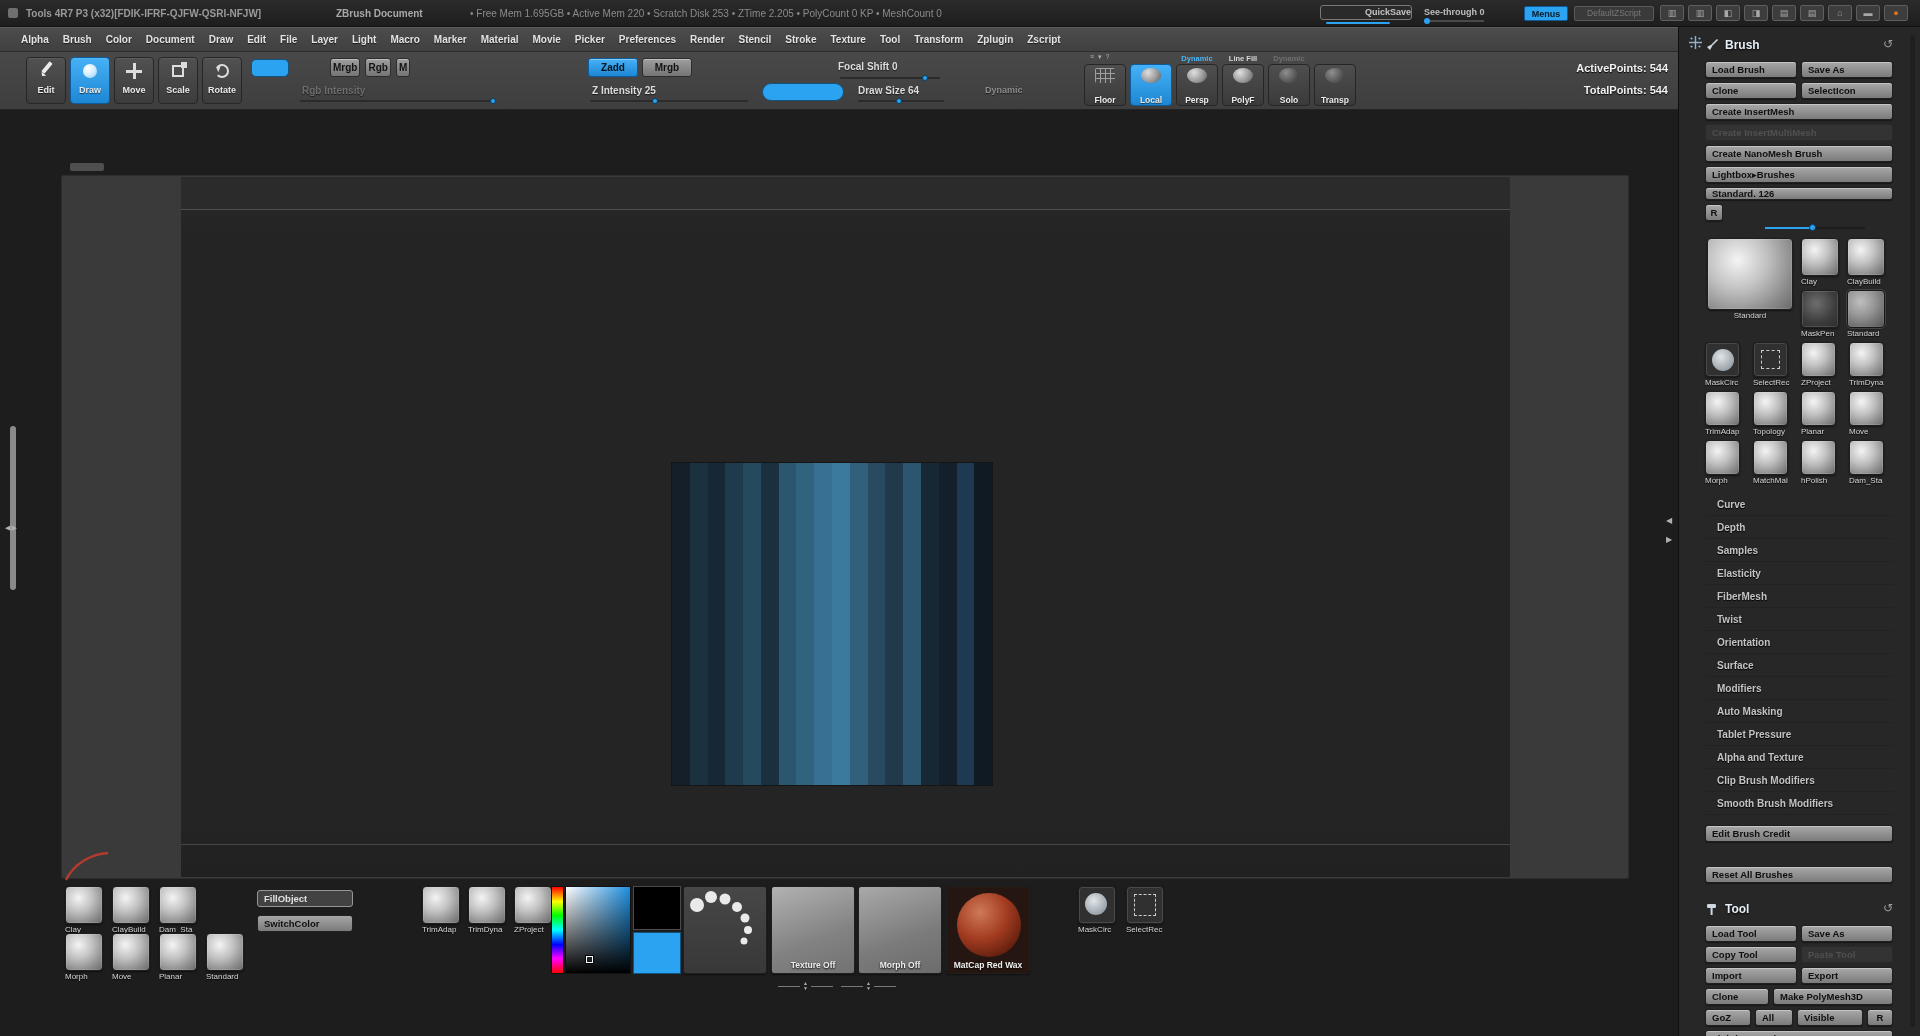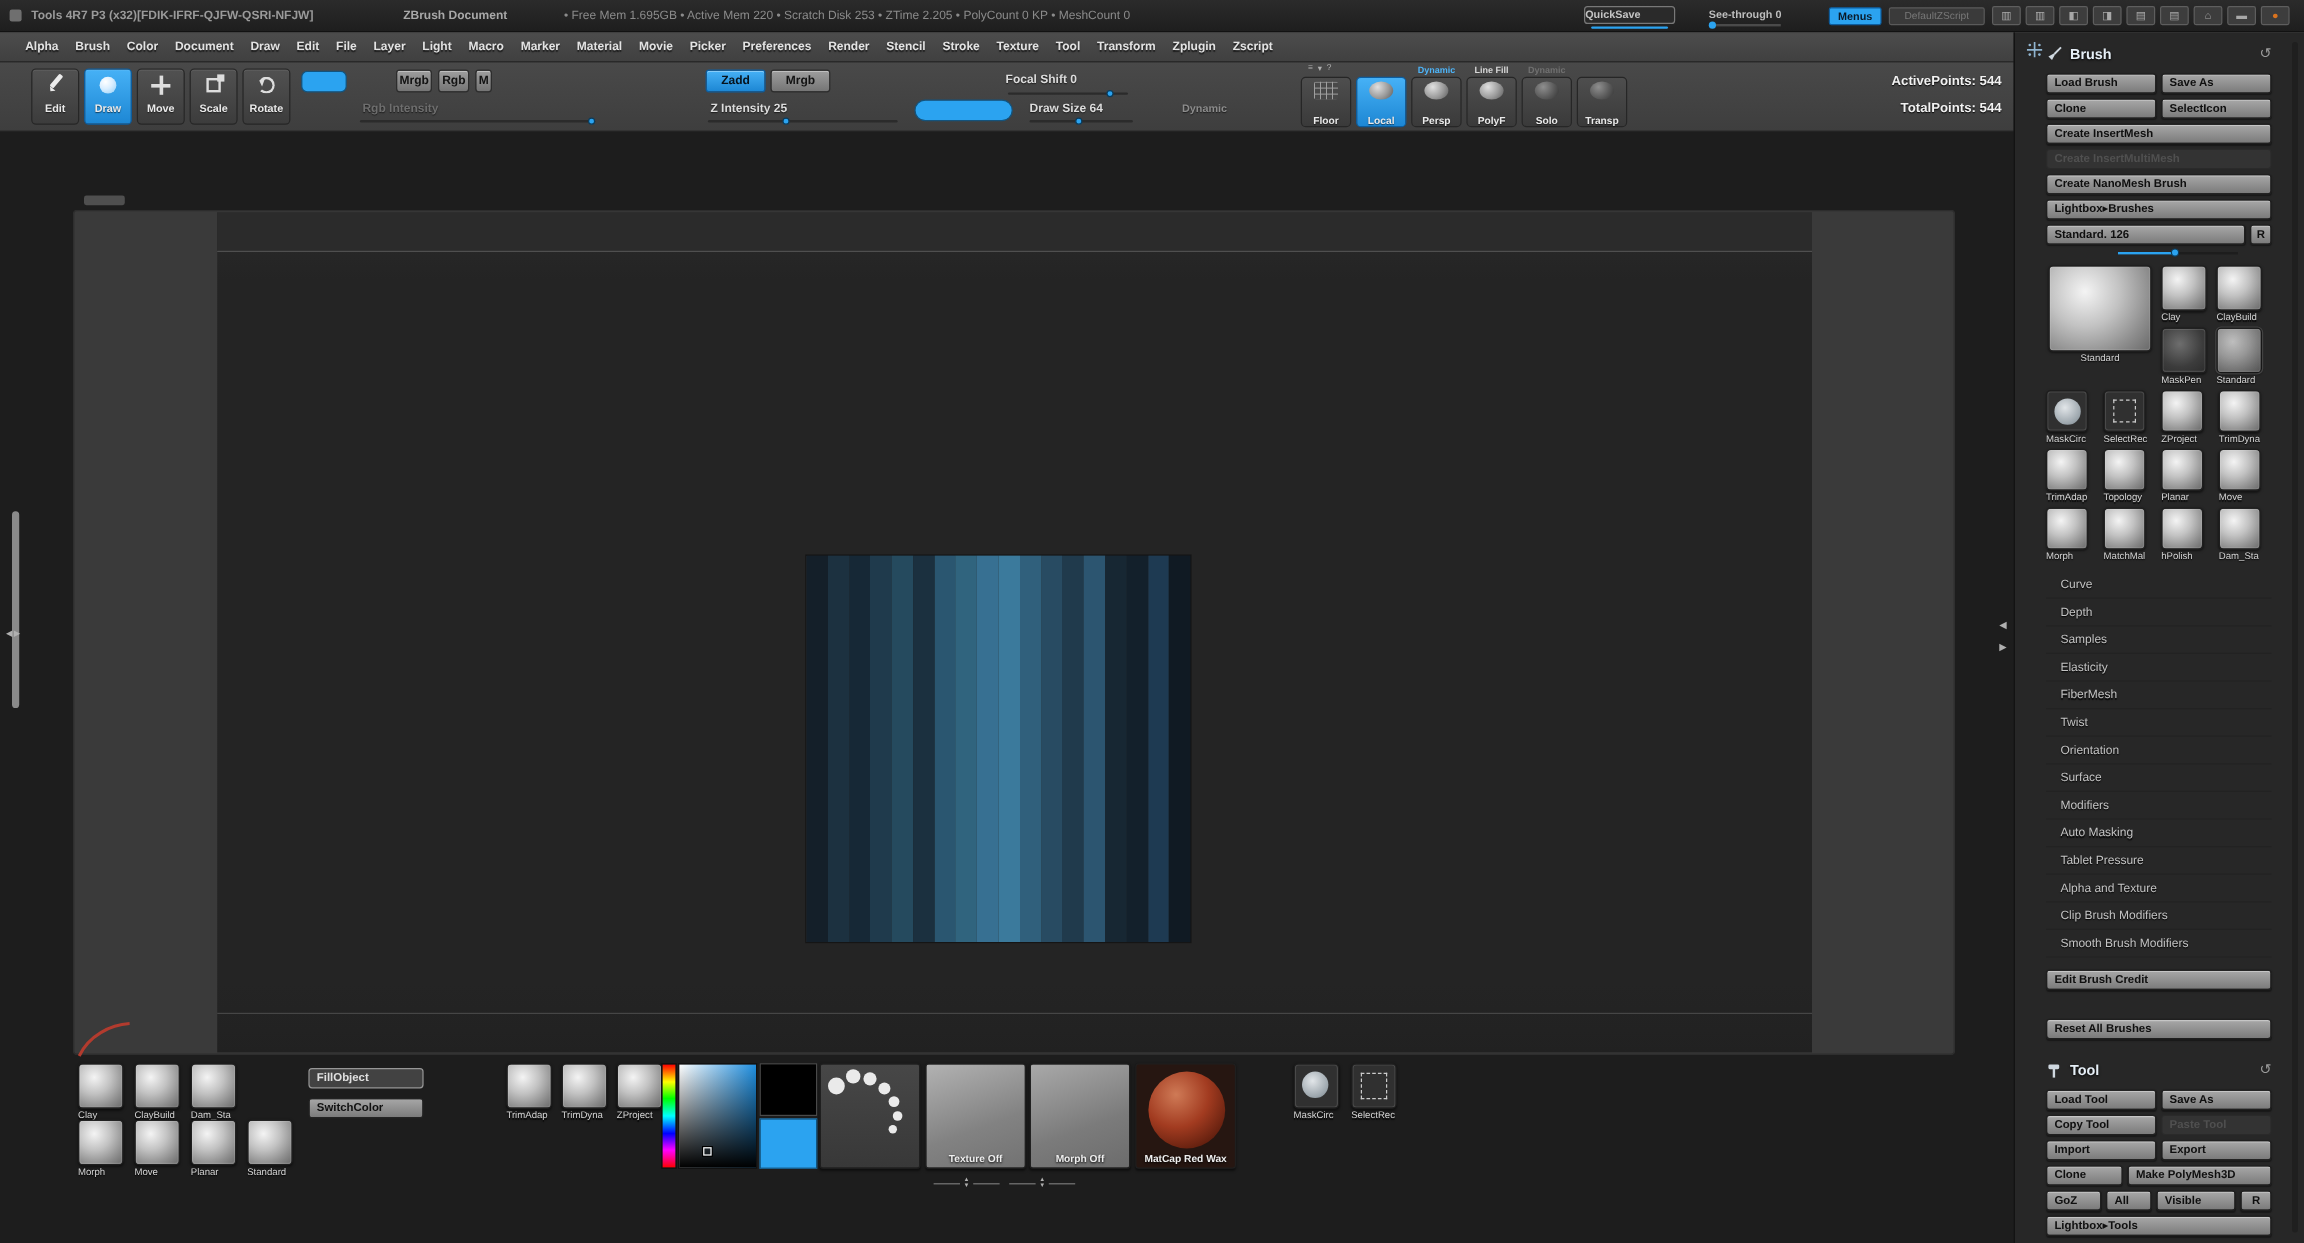--- a/index.html
+++ b/index.html
@@ -7,22 +7,22 @@
   font-family:"Liberation Sans","DejaVu Sans",sans-serif;}
 .app{position:absolute;inset:0;width:1920px;height:1036px;background:#1d1d1d;}
 
 
 .titlebar{position:absolute;left:0;top:0;width:1920px;height:27px;
   background:linear-gradient(#2b2b2b,#1e1e1e);border-bottom:1px solid #111;}
 .tb-logo{position:absolute;left:8px;top:8px;width:10px;height:10px;background:#6f6f6f;border-radius:2px;}
 .tb-app{position:absolute;left:26px;top:8px;font-size:10px;color:#9a9a9a;font-weight:bold;}
 .tb-doc{position:absolute;left:336px;top:8px;font-size:10px;color:#a8a8a8;font-weight:bold;}
 .tb-stats{position:absolute;left:470px;top:8px;font-size:10px;color:#8b8b8b;}
-.qs-btn{position:absolute;left:1320px;top:5px;width:76px;height:15px;border:1px solid #787878;border-radius:3px;
-  color:#c4c4c4;font-size:9px;font-weight:bold;text-align:left;line-height:13px;background:#2a2a2a;}
+.qs-btn{position:absolute;left:1320px;top:5px;width:92px;height:15px;border:1px solid #787878;border-radius:3px;
+  color:#c4c4c4;font-size:9px;font-weight:bold;text-align:right;line-height:13px;background:#2a2a2a;}
 .qs-underline{position:absolute;left:1326px;top:22px;width:64px;height:2px;border-radius:1px;}
 .st-label{position:absolute;left:1424px;top:7px;font-size:9px;color:#bdbdbd;font-weight:bold;}
 .st-track{position:absolute;left:1426px;top:20px;width:58px;height:2px;background:#4a4a4a;}
 .st-dot{position:absolute;left:1424px;top:18px;width:6px;height:6px;border-radius:50%;}
 .menus-btn{position:absolute;left:1524px;top:6px;width:44px;height:15px;border-radius:2px;
   color:#0a1a28;font-size:9px;font-weight:bold;text-align:center;line-height:15px;border:1px solid #0d5d9e;}
 .zscript-btn{position:absolute;left:1574px;top:6px;width:80px;height:15px;background:#3a3a3a;border:1px solid #5a5a5a;
   border-radius:2px;color:#787878;font-size:8.5px;text-align:center;line-height:13px;}
 .win-icons{position:absolute;left:1660px;top:5px;display:flex;gap:4px;}
 .wi{width:24px;height:16px;background:#3d3d3d;border:1px solid #5e5e5e;border-radius:2px;color:#a8a8a8;
@@ -170,36 +170,36 @@
 .panel-title{font-size:12px;font-weight:bold;color:#e6eff7;text-shadow:0 1px 2px #000;margin-left:6px;}
 .reset-icon{position:absolute;right:0;top:2px;color:#9c9c9c;font-size:12px;}
 .reset-icon::before{content:"↺";}
 .pbtn-wrap{display:flex;flex-wrap:wrap;gap:4px;}
 .pbtn{height:17px;background:linear-gradient(#a8a8a8,#7b7b7b);border:1px solid #1f1f1f;border-radius:3px;
   color:#0f0f0f;font-size:9.5px;font-weight:bold;display:flex;align-items:center;padding:0 6px;
   box-shadow:inset 0 1px 0 rgba(255,255,255,.35),0 1px 1px rgba(0,0,0,.4);white-space:nowrap;overflow:hidden;}
 .pbtn.disabled{background:#333;color:#505050;border-color:#2a2a2a;box-shadow:none;}
 .half{width:92px;} .full{width:188px;}
 .w92{width:92px;} .w64{width:64px;} .w120{width:120px;} .w46{width:46px;} .w38{width:38px;} .w66{width:66px;} .w26{width:26px;justify-content:center;padding:0;}
-.selector-row{display:flex;gap:4px;margin-top:4px;}
+.selector-row{display:flex;gap:4px;margin-top:4px;flex-direction:column;}
 .selector{flex:1;}
 .rbtn{width:18px;justify-content:center;padding:0;}
 .mini-slider{position:relative;height:9px;margin-top:2px;}
 .mtrack{position:absolute;left:60px;top:4px;width:100px;height:2px;background:#1d1d1d;}
 .mfill{position:absolute;left:60px;top:4px;width:48px;height:2px;}
 .mdot{position:absolute;left:104px;top:1px;width:7px;height:7px;border-radius:50%;border:1px solid #0b3c5c;}
 .thumbs-top{display:flex;gap:6px;margin-top:6px;}
 .large-col{width:90px;display:flex;flex-direction:column;align-items:center;}
 .large-col .th{width:86px;height:72px;}
 .top-grid{display:flex;flex-wrap:wrap;gap:4px;width:92px;}
 .grid-thumbs{display:flex;flex-wrap:wrap;gap:4px;margin-top:4px;}
 .grid-thumbs .titem{width:44px;}
 .grid-thumbs .th{width:35px;height:35px;}
 .sections{margin-top:8px;}
-.section-row{height:23px;line-height:23px;font-size:10px;font-weight:normal;color:#c4c4c4;padding-left:12px;
+.section-row{height:23px;line-height:23px;font-size:10px;font-weight:bold;color:#c4c4c4;padding-left:12px;
   text-shadow:0 1px 1px #000;border-bottom:1px solid rgba(0,0,0,.12);}
 .credit-btn{margin-top:10px;}
 .resetall-btn{margin-top:24px;}
 .tool-header{margin-top:16px;}
 </style>
 </head>
 <body>
 
 <div class="app">
 

